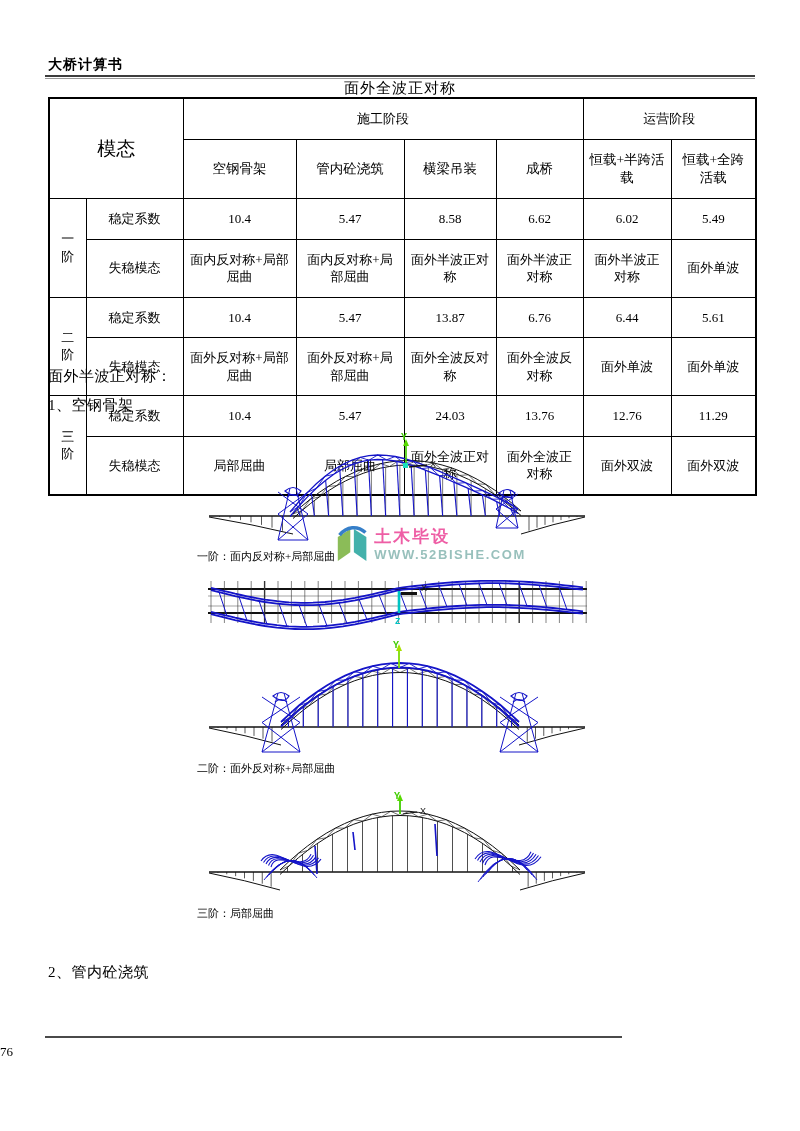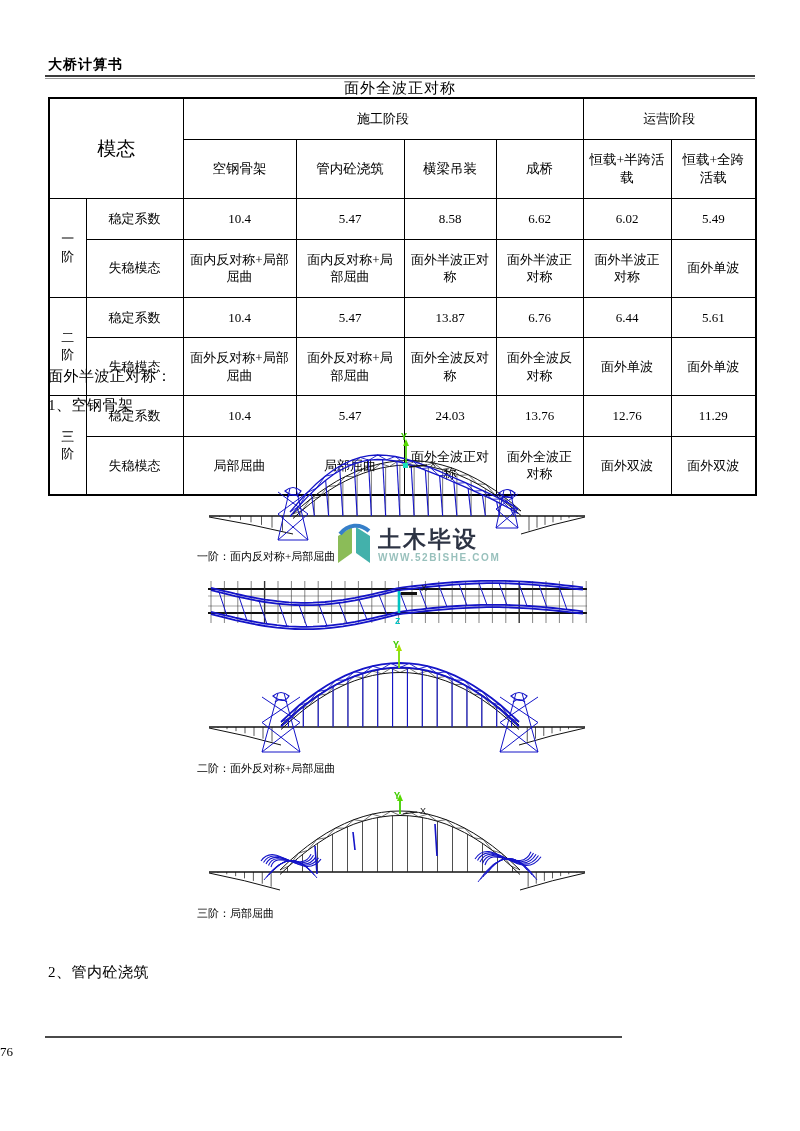--- a/index.html
+++ b/index.html
@@ -30,22 +30,22 @@
   
   svg.fig{display:block}
   .ax-g{fill:#3fcc00;font:bold 10px "Liberation Mono",monospace}
   .ax-k{fill:#111;font:9px "Liberation Sans",sans-serif}
   .ax-c{fill:#00c3c3;font:bold 9px "Liberation Mono",monospace}
 
   
   .watermark{left:336px;top:516px;width:190px;height:58px;display:flex;align-items:center;gap:6px;
              opacity:.88;z-index:2}
   .wm-text{display:flex;flex-direction:column;line-height:1}
-  .wm-name{font-family:Liberation Serif, serif;font-weight:bold;font-size:23px;color:#0f172a;letter-spacing:2px}
-  .wm-url{font-family:"Liberation Sans",sans-serif;font-weight:bold;font-size:10px;color:#8ab8b3;letter-spacing:1.6px;margin-top:2px}
+  .wm-name{font-family:Liberation Mono, monospace;font-weight:bold;font-size:17px;color:#ec4899;letter-spacing:2px}
+  .wm-url{font-family:"Liberation Sans",sans-serif;font-weight:bold;font-size:13px;color:#8ab8b3;letter-spacing:1.6px;margin-top:2px}
 
   
   .footer-rule{left:45px;top:1036px;width:577px;border-top:2px solid #4a4a4a}
   .page-number{left:0;top:1044px;width:800px;text-align:left;font-size:13px}
 </style>
 </head>
 <body>
 
 <div class="abs doc-header-title">大桥计算书</div>
 <div class="abs header-rule"></div>

